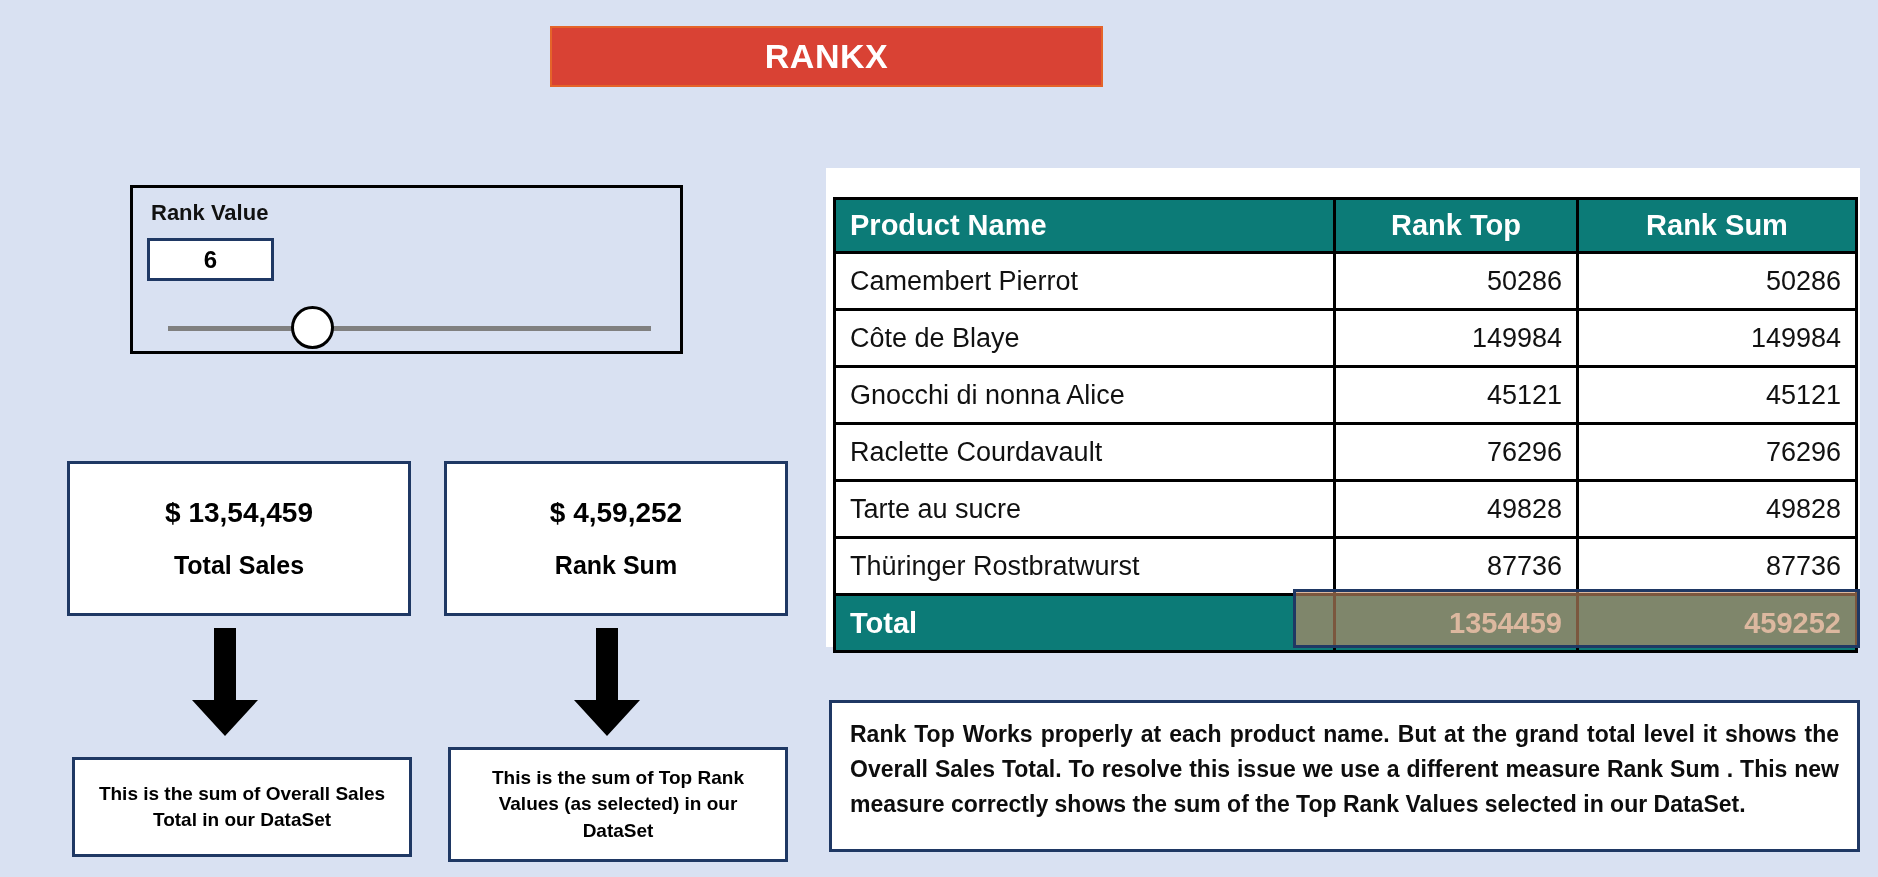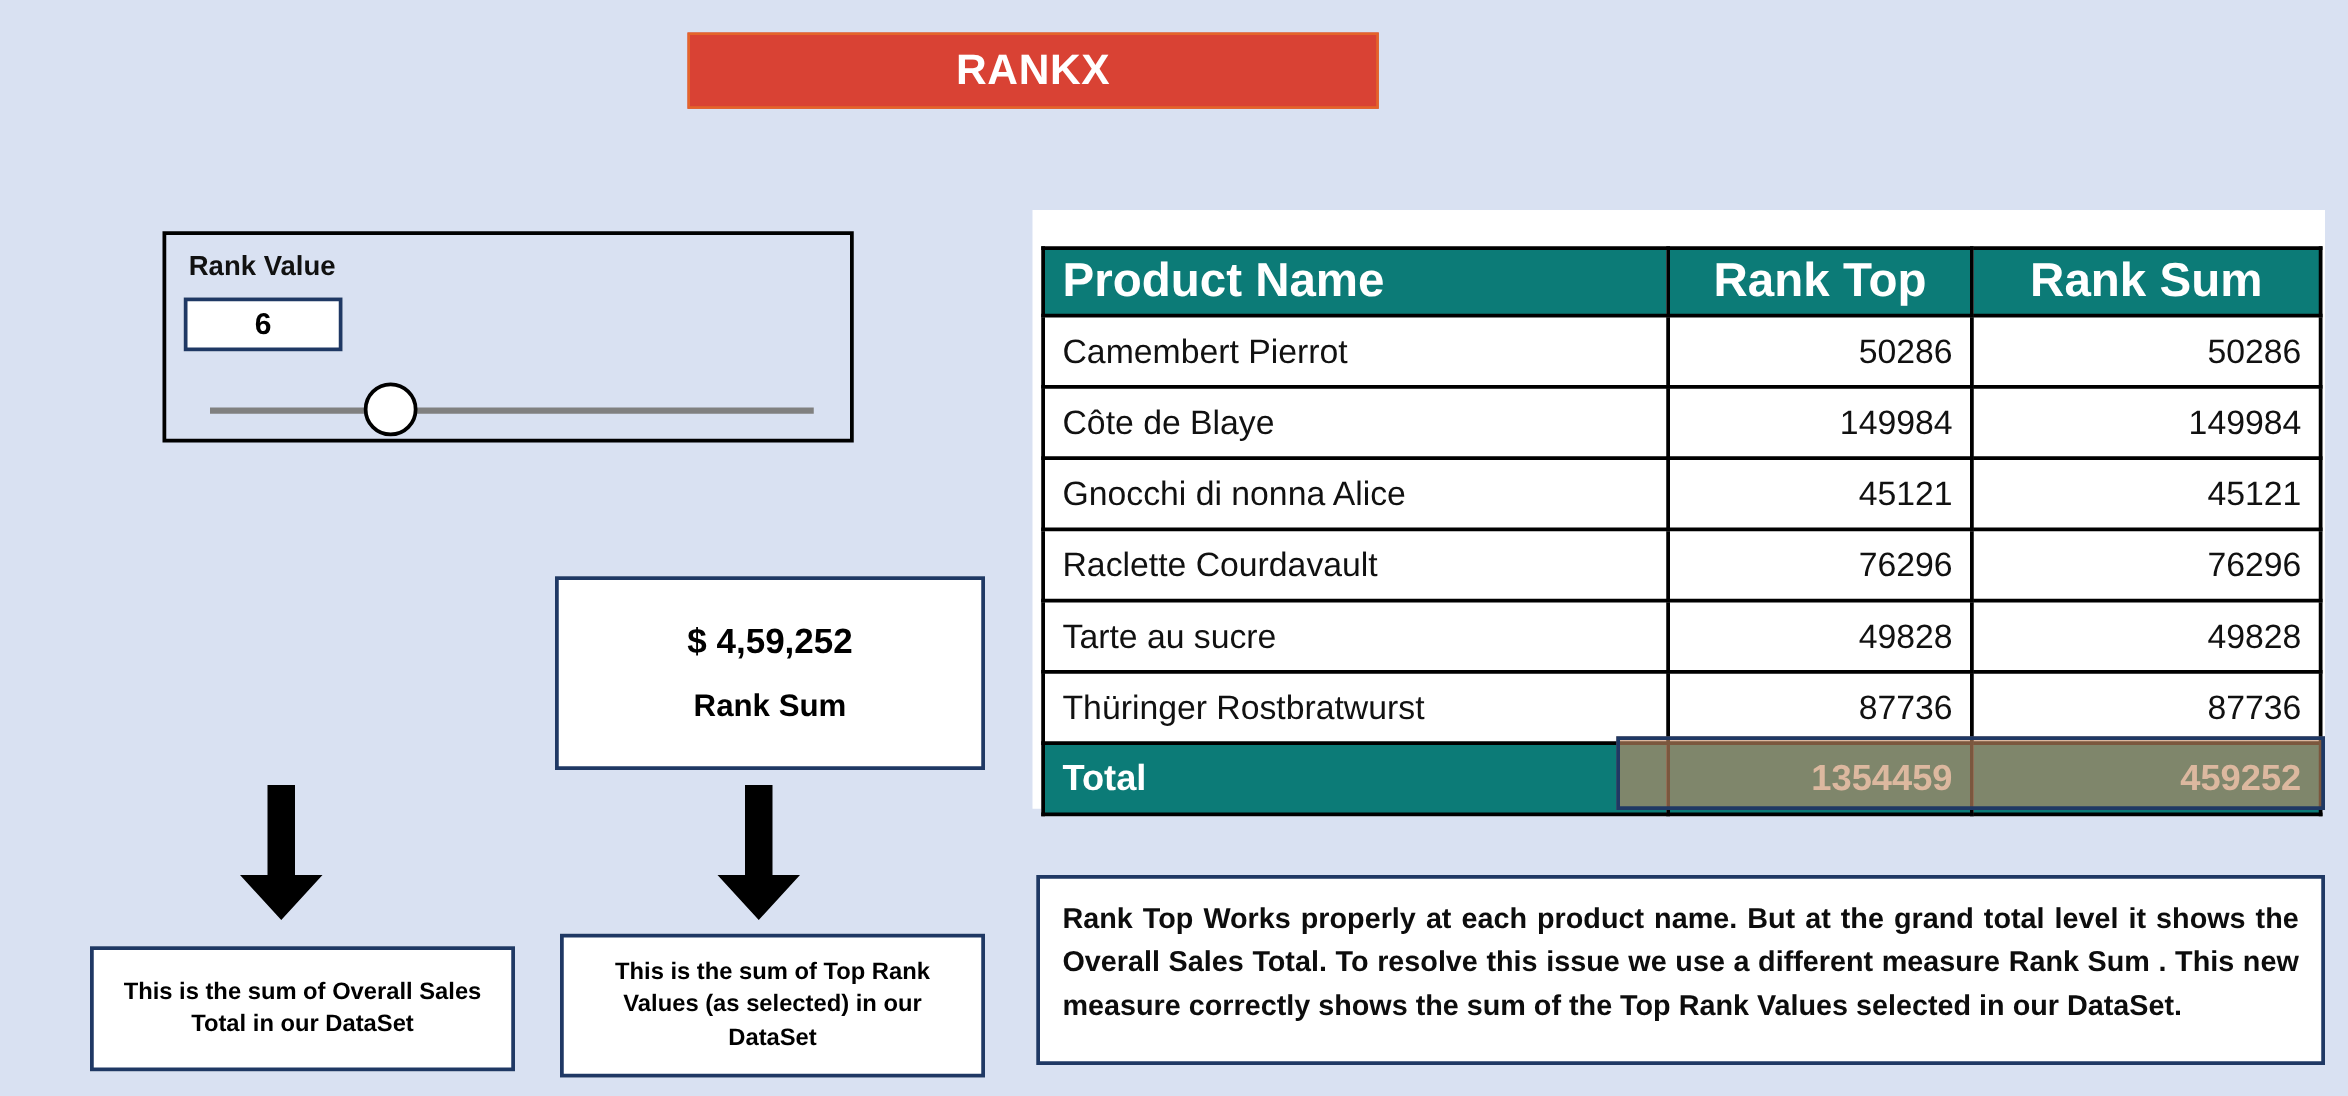--- a/index.html
+++ b/index.html
@@ -134,21 +134,21 @@
     font-size: 27px;
     color: #111111;
     background: #ffffff;
     white-space: nowrap;
     overflow: hidden;
   }
   #rank-table thead th {
     background: #0c7b77;
     color: #ffffff;
     font-weight: bold;
-    font-size: 38px;
+    font-size: 29px;
     height: 54px;
   }
   #rank-table thead th.h-name { text-align: left; }
   #rank-table thead th.h-num  { text-align: center; }
   #rank-table tbody td.t-name { text-align: left; font-weight: normal; }
   #rank-table tbody td.t-num  { text-align: right; font-weight: normal; }
   #rank-table tr.total-row td {
     background: #0c7b77;
     color: #ffffff;
     font-weight: bold;
@@ -191,20 +191,24 @@
 
   <div id="slicer-panel">
     <div id="slicer-label">Rank Value</div>
     <div id="slicer-input" title="Rank Value">6</div>
     <div id="slider-wrap">
       <div id="slider-track"></div>
       <div id="slider-handle" style="left: 122.9px;"></div>
     </div>
   </div>
 
+  <div class="kpi-card" id="kpi-total-sales">
+    <div class="kpi-value">$ 13,54,459</div>
+    <div class="kpi-label">Total Sales</div>
+  </div>
 
   <div class="kpi-card" id="kpi-rank-sum">
     <div class="kpi-value">$ 4,59,252</div>
     <div class="kpi-label">Rank Sum</div>
   </div>
 
   <div class="down-arrow" id="arrow-total-sales">
     <svg width="70" height="110" viewBox="0 0 70 110" xmlns="http://www.w3.org/2000/svg">
       <polygon points="24,0 46,0 46,72 68,72 35,108 2,72 24,72" fill="#000000"></polygon>
     </svg>

